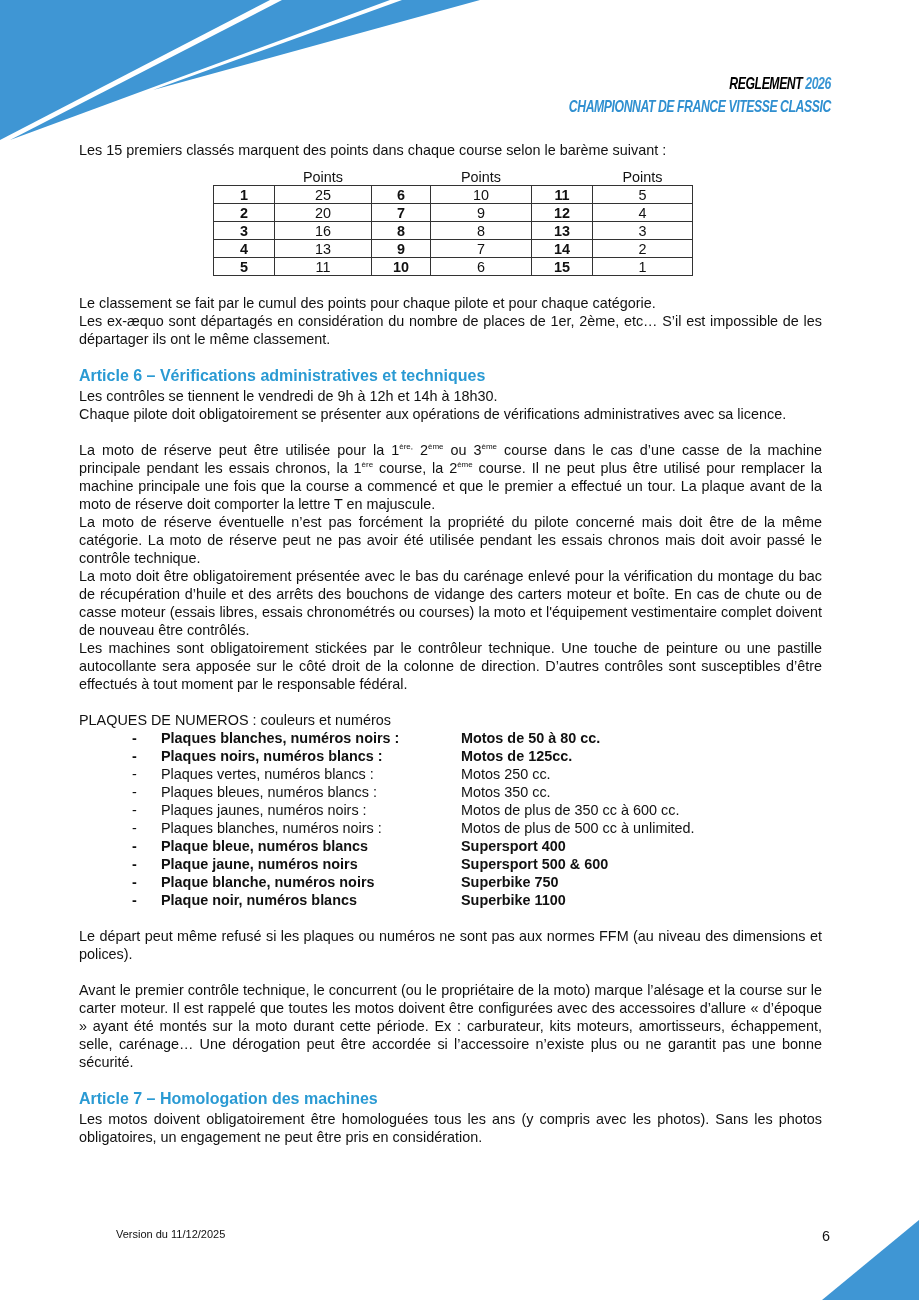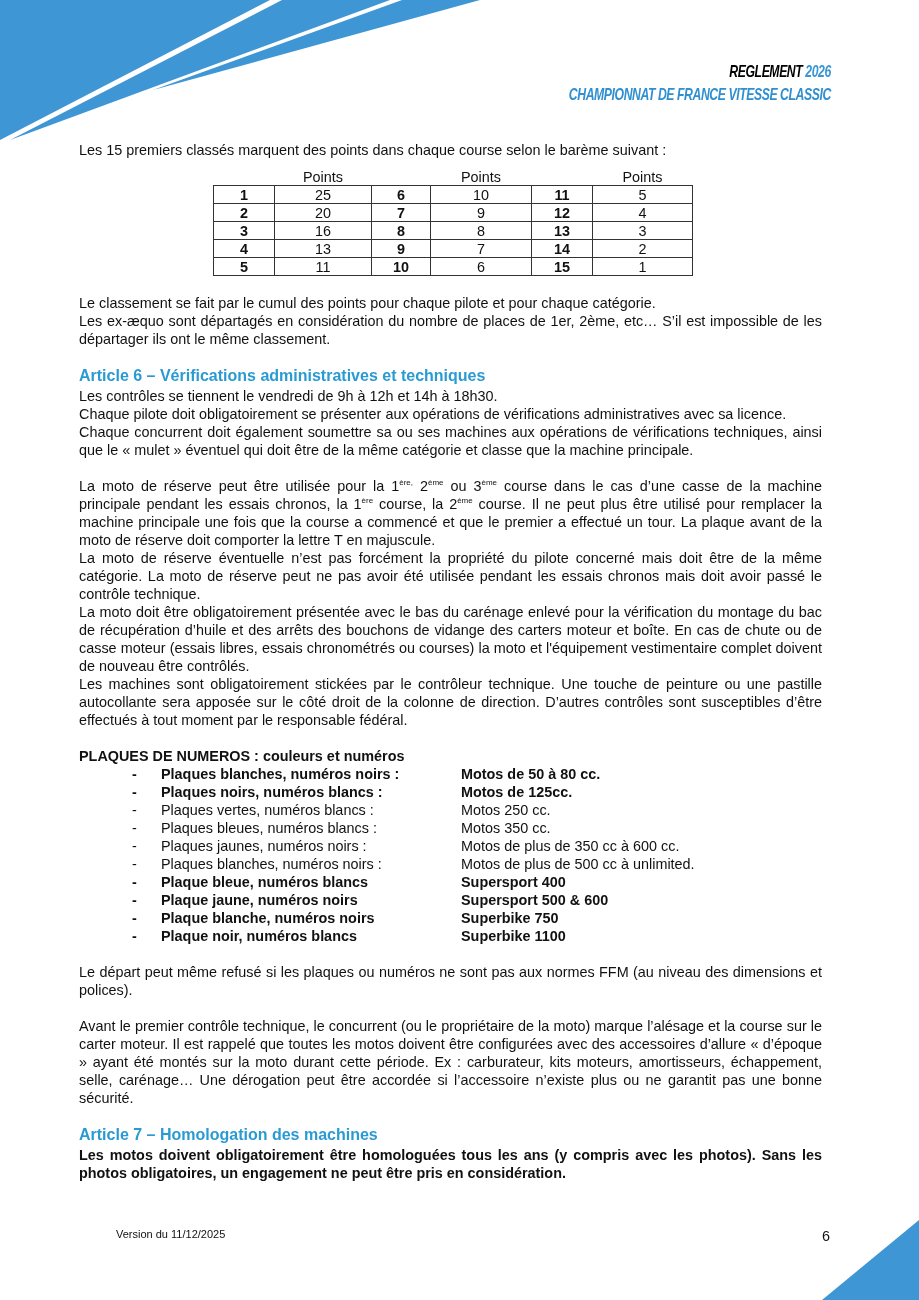--- a/index.html
+++ b/index.html
@@ -2,33 +2,33 @@
 <html><head>
 <meta charset="utf-8">
 <style>
   html, body { margin: 0; padding: 0; background: #ffffff; }
   body {
     width: 919px; height: 1300px; position: relative; overflow: hidden;
     font-family: "Liberation Sans", sans-serif; color: #111;
   }
   .deco { position: absolute; }
   .header-title {
-    position: absolute; right: 88px; top: 60px; text-align: right;
+    position: absolute; right: 88px; top: 72px; text-align: right;
     font-family: "Liberation Sans", sans-serif; font-weight: bold; font-style: italic;
     line-height: 23px; letter-spacing: -0.6px;
   }
   .header-title .l1 { font-size: 17px; color: #000; transform: scaleX(0.72); transform-origin: right; white-space: nowrap; }
   .header-title .l1 .yr { color: #3a96d4; }
   .header-title .l2 { font-size: 17px; color: #2f8fd0; transform: scaleX(0.72); transform-origin: right; white-space: nowrap; }
 
   .content { position: absolute; left: 79px; top: 141px; width: 743px; font-size: 14.4px; line-height: 18px; }
   .content p { margin: 0; text-align: justify; }
   .gap { height: 18px; }
   .h2 { color: #2a9ad3; font-weight: bold; font-size: 16px; line-height: 20px; margin: 0 0 1px 0; }
-  .bold { font-weight: bold; }
+  .bold { font-weight: normal; }
   sup { font-size: 8px; line-height: 0; vertical-align: 6px; }
 
   table.points { border-collapse: collapse; margin-left: 134px; margin-top: 9px; }
   table.points th { font-weight: normal; font-size: 14.4px; line-height: 16px; padding: 0; height: 17px; }
   table.points td { border: 1.3px solid #333; text-align: center; font-size: 14.4px; line-height: 16px; height: 17px; padding: 0; }
   table.points td.rank { font-weight: bold; }
   .c1 { width: 60px; } .c2 { width: 96px; } .c3 { width: 58px; } .c4 { width: 100px; } .c5 { width: 60px; } .c6 { width: 99px; }
 
   .plates { margin-top: 0; }
   .plate-row { display: flex; height: 18px; line-height: 18px; }
@@ -116,21 +116,20 @@
   </table>
 
   <div class="gap"></div>
   <p>Le classement se fait par le cumul des points pour chaque pilote et pour chaque catégorie.</p>
   <p>Les ex-æquo sont départagés en considération du nombre de places de 1er, 2ème, etc… S’il est impossible de les départager ils ont le même classement.</p>
   <div class="gap"></div>
 
   <div class="h2">Article 6 – Vérifications administratives et techniques</div>
   <p>Les contrôles se tiennent le vendredi de 9h à 12h et 14h à 18h30.</p>
   <p>Chaque pilote doit obligatoirement se présenter aux opérations de vérifications administratives avec sa licence.</p>
-  <p>Chaque concurrent doit également soumettre sa ou ses machines aux opérations de vérifications techniques, ainsi que le « mulet » éventuel qui doit être de la même catégorie et classe que la machine principale.</p>
   <div class="gap"></div>
   <p><span>La moto de réserve peut être utilisée pour la 1</span><sup>ère,</sup><span> 2</span><sup>ème</sup><span> ou 3</span><sup>ème</sup><span> course dans le cas d’une casse de la machine principale pendant les essais chronos, la 1</span><sup>ère</sup><span> course, la 2</span><sup>ème</sup><span> course. Il ne peut plus être utilisé pour remplacer la machine principale une fois que la course a commencé et que le premier a effectué un tour. La plaque avant de la moto de réserve doit comporter la lettre T en majuscule.</span></p>
   <p>La moto de réserve éventuelle n’est pas forcément la propriété du pilote concerné mais doit être de la même catégorie. La moto de réserve peut ne pas avoir été utilisée pendant les essais chronos mais doit avoir passé le contrôle technique.</p>
   <p>La moto doit être obligatoirement présentée avec le bas du carénage enlevé pour la vérification du montage du bac de récupération d’huile et des arrêts des bouchons de vidange des carters moteur et boîte. En cas de chute ou de casse moteur (essais libres, essais chronométrés ou courses) la moto et l'équipement vestimentaire complet doivent de nouveau être contrôlés.</p>
   <p>Les machines sont obligatoirement stickées par le contrôleur technique. Une touche de peinture ou une pastille autocollante sera apposée sur le côté droit de la colonne de direction. D’autres contrôles sont susceptibles d’être effectués à tout moment par le responsable fédéral.</p>
   <div class="gap"></div>
 
   <p class="bold">PLAQUES DE NUMEROS : couleurs et numéros</p>
   <div class="plates" id="plates-list">
       <div class="plate-row b">

